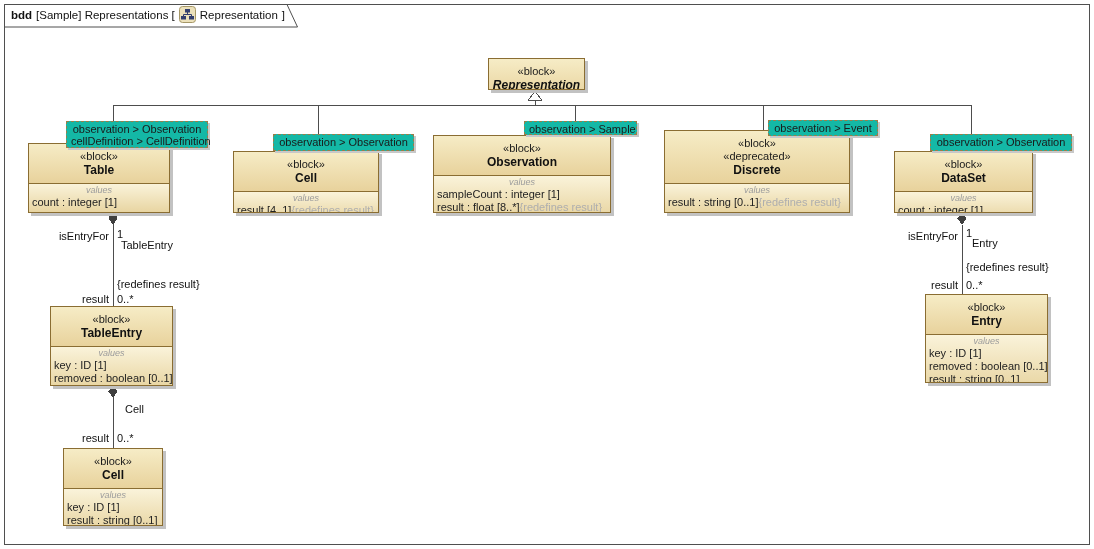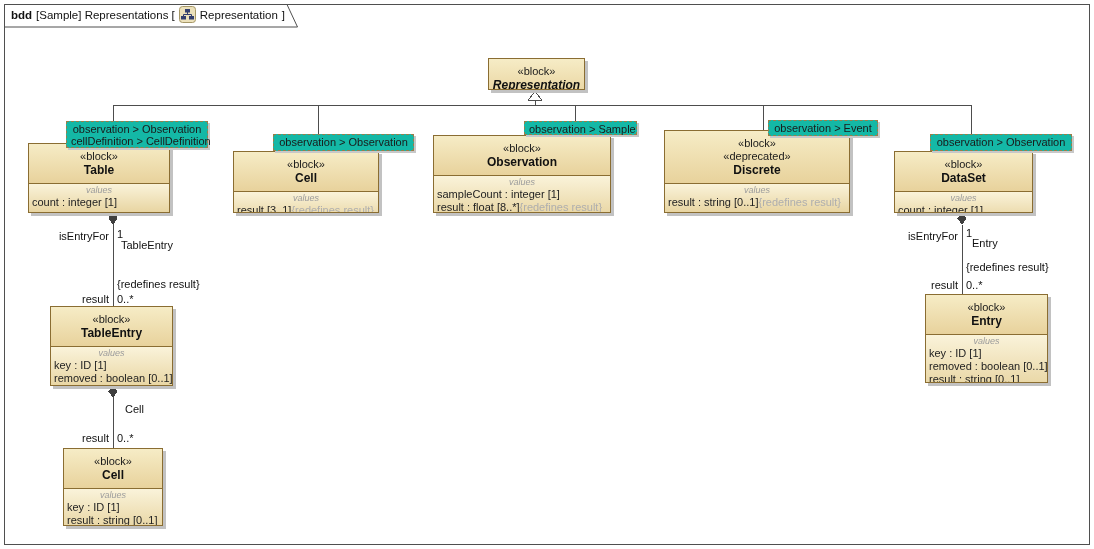--- a/index.html
+++ b/index.html
@@ -95,21 +95,21 @@
     </div>
   </div>
 
   <div class="block" style="left:233px;top:151px;width:146px;height:62px;">
     <div class="hdr">
       <div class="stereo">«block»</div>
       <div class="bname">Cell</div>
     </div>
     <div class="vals">
       <div class="vcap">values</div>
-      <div class="attr"><span>result [3..1]</span><span class="gray">{redefines result}</span></div>
+      <div class="attr"><span>result [4..1]</span><span class="gray">{redefines result}</span></div>
     </div>
   </div>
 
   <div class="block" style="left:433px;top:135px;width:178px;height:78px;">
     <div class="hdr">
       <div class="stereo">«block»</div>
       <div class="bname">Observation</div>
     </div>
     <div class="vals">
       <div class="vcap">values</div>

